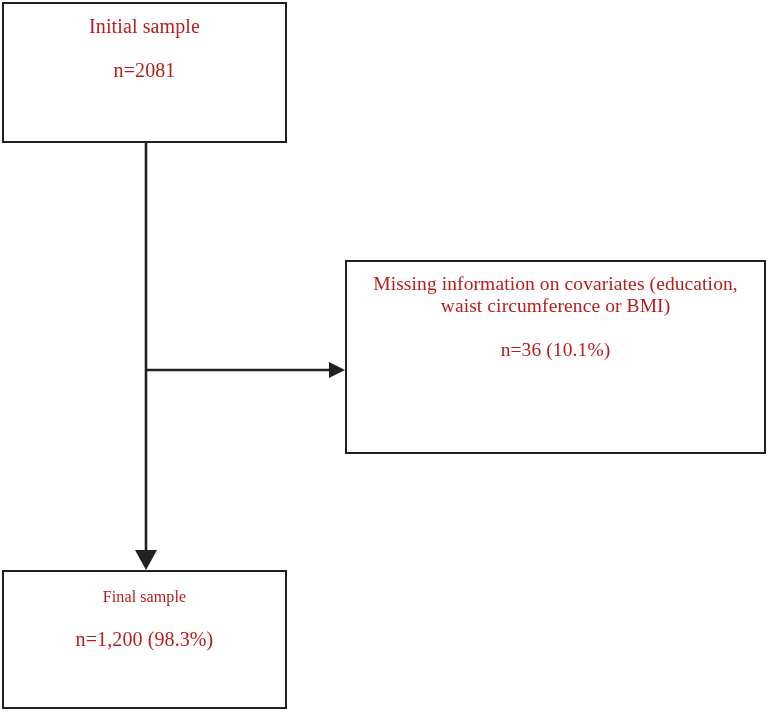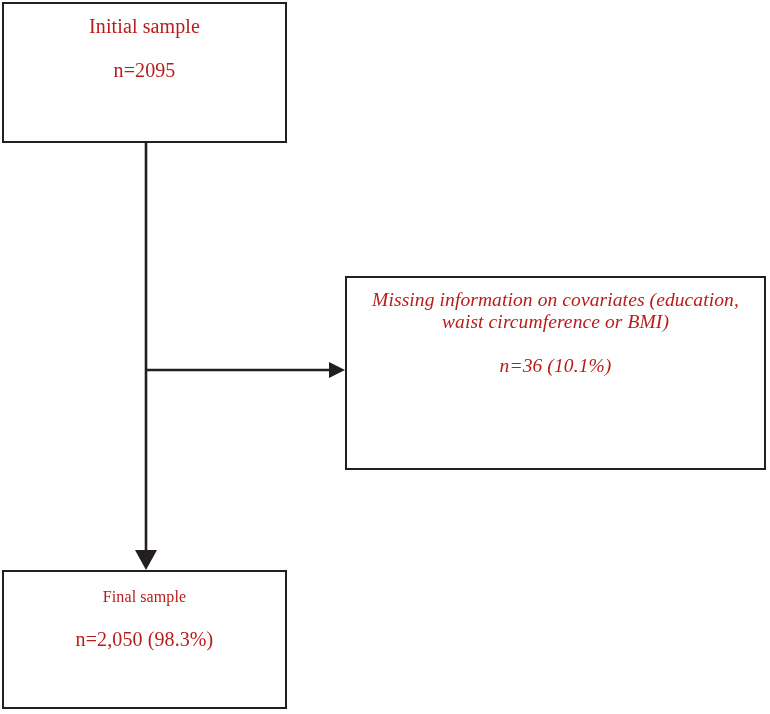--- a/index.html
+++ b/index.html
@@ -44,24 +44,23 @@
     margin-top: 11px;
   }
   #box-initial .count-line {
     font-size: 20px;
     margin-top: 22px;
   }
 
   
   #box-missing {
     left: 345px;
-    top: 276px;
+    top: 260px;
     width: 421px;
     height: 194px;
-    font-style: italic;
   }
   #box-missing .title-line {
     font-size: 19.5px;
     margin-top: 11px;
     padding: 0 12px;
   }
   #box-missing .count-line {
     font-size: 19.5px;
     margin-top: 22px;
   }
@@ -103,26 +102,26 @@
 
     <line x1="146" y1="370" x2="332" y2="370" stroke="#231f20" stroke-width="2.6"></line>
 
     <polygon points="345,370 329,362 329,378" fill="#231f20"></polygon>
 
     <polygon points="146,570 135,550 157,550" fill="#231f20"></polygon>
   </svg>
 
   <div class="node-box" id="box-initial">
     <div class="node-line title-line">Initial sample</div>
-    <div class="node-line count-line">n=2095</div>
+    <div class="node-line count-line">n=2081</div>
   </div>
 
   <div class="node-box" id="box-missing">
     <div class="node-line title-line">Missing information on covariates (education, waist circumference or BMI)</div>
     <div class="node-line count-line">n=36 (10.1%)</div>
   </div>
 
   <div class="node-box" id="box-final">
     <div class="node-line title-line">Final sample</div>
-    <div class="node-line count-line">n=2,050 (98.3%)</div>
+    <div class="node-line count-line">n=1,200 (98.3%)</div>
   </div>
 
 </div>
 
 </body></html>

